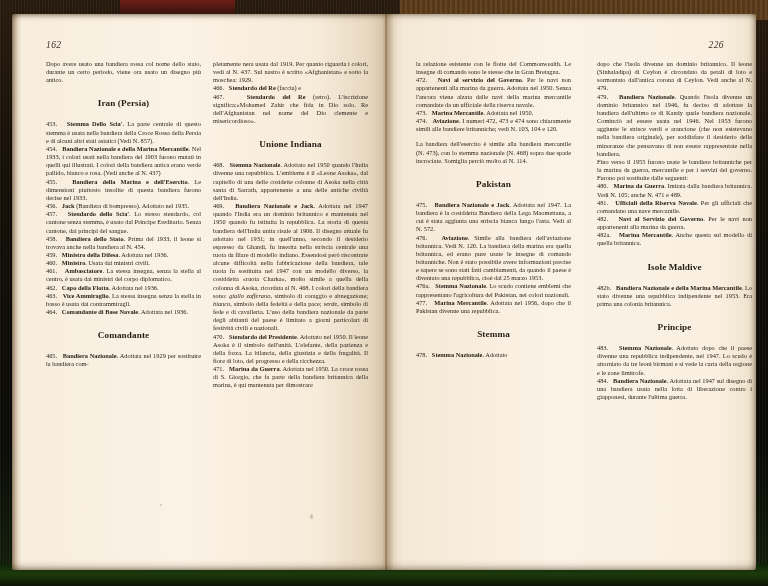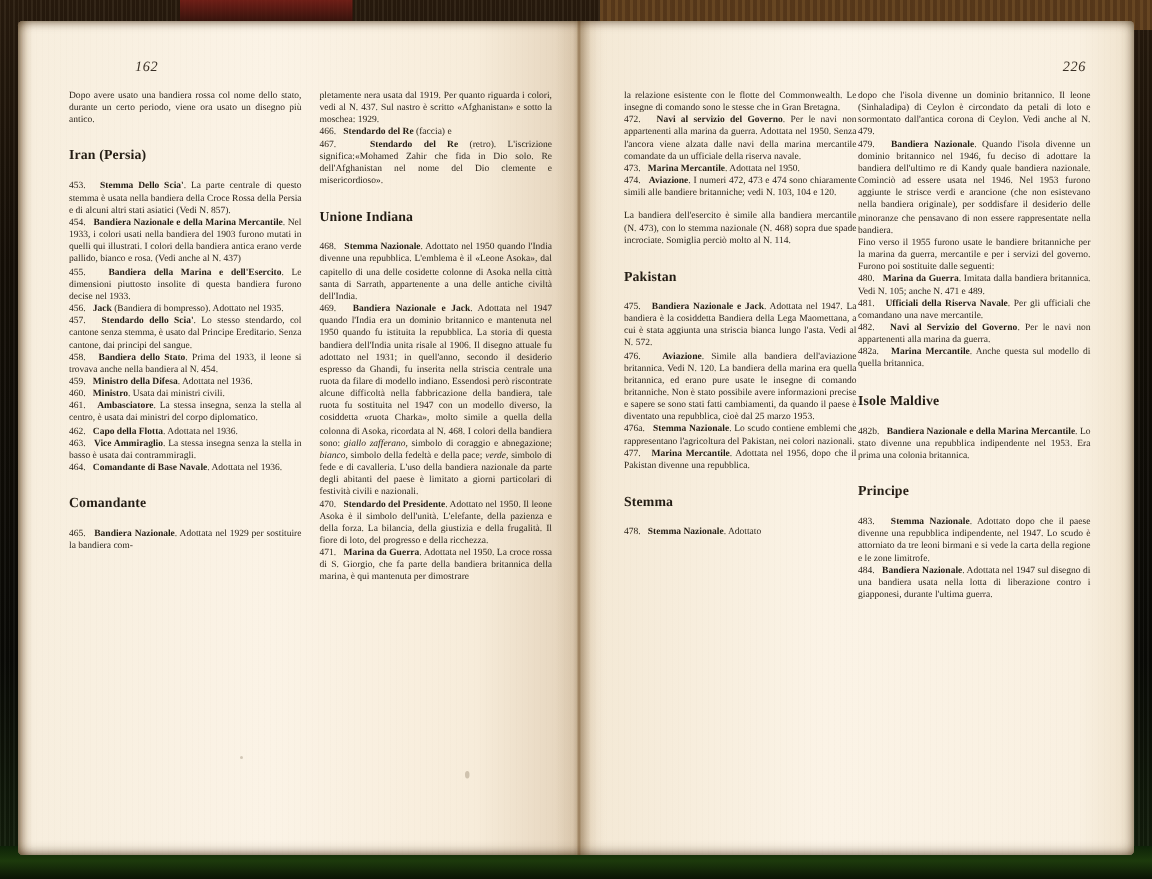--- a/index.html
+++ b/index.html
@@ -135,21 +135,21 @@
 
   
   .folio {
     position: absolute;
     top: 26px;
     font-style: italic;
     font-size: 9.5px;
     color: #3a3026;
     letter-spacing: .4px;
   }
-  .folio-left  { left: 34px; margin-left: 44px; }
+  .folio-left  { left: 34px; }
   .folio-right { right: 32px; }
 
   .col {
     position: absolute;
     top: 46px;
     width: 155px;
     font-size: 6.35px;
     line-height: 8.15px;
     text-align: justify;
     color: #241d14;
@@ -157,20 +157,21 @@
     -webkit-hyphens: auto;
   }
   .col p { margin: 0; text-indent: 0; }
 
   .c1 { left: 34px; }
   .c2 { left: 201px; }
   .c3 { left: 404px; }
   .c4 { left: 572px; }
 
   .heading {
+    text-align: center;
     font-size: 9.2px;
     font-weight: bold;
     line-height: 12px;
     margin: 13px 0 11px 0 !important;
     letter-spacing: .1px;
   }
   .spacer { height: 7px; }
 
   b { font-weight: bold; }
   i { font-style: italic; }
@@ -238,21 +239,21 @@
           <div class="spacer"></div>
           <p>La bandiera dell'esercito è simile alla bandiera mercantile (N. 473), con lo stemma nazionale (N. 468) sopra due spade incrociate. Somiglia perciò molto al N. 114.</p>
           <p class="heading">Pakistan</p>
           <p>475.&nbsp;&nbsp; <b>Bandiera Nazionale e Jack</b>. Adottata nel 1947. La bandiera è la cosiddetta Bandiera della Lega Maomettana, a cui è stata aggiunta una striscia bianca lungo l'asta. Vedi al N. 572.</p>
           <p>476.&nbsp;&nbsp; <b>Aviazione</b>. Simile alla bandiera dell'aviazione britannica. Vedi N. 120. La bandiera della marina era quella britannica, ed erano pure usate le insegne di comando britanniche. Non è stato possibile avere informazioni precise e sapere se sono stati fatti cambiamenti, da quando il paese è diventato una repubblica, cioè dal 25 marzo 1953.</p>
           <p>476a.&nbsp;&nbsp; <b>Stemma Nazionale</b>. Lo scudo contiene emblemi che rappresentano l'agricoltura del Pakistan, nei colori nazionali.</p>
           <p>477.&nbsp;&nbsp; <b>Marina Mercantile</b>. Adottata nel 1956, dopo che il Pakistan divenne una repubblica.</p>
           <p class="heading">Stemma</p>
           <p>478.&nbsp;&nbsp; <b>Stemma Nazionale</b>. Adottato</p>
         </div>
-      <div class="col c4" style="left:188px">
+      <div class="col c4" style="left:213px">
           <p>dopo che l'isola divenne un dominio britannico. Il leone (Sinhaladipa) di Ceylon è circondato da petali di loto e sormontato dall'antica corona di Ceylon. Vedi anche al N. 479.</p>
           <p>479.&nbsp;&nbsp; <b>Bandiera Nazionale</b>. Quando l'isola divenne un dominio britannico nel 1946, fu deciso di adottare la bandiera dell'ultimo re di Kandy quale bandiera nazionale. Cominciò ad essere usata nel 1946. Nel 1953 furono aggiunte le strisce verdi e arancione (che non esistevano nella bandiera originale), per soddisfare il desiderio delle minoranze che pensavano di non essere rappresentate nella bandiera.</p>
           <p>Fino verso il 1955 furono usate le bandiere britanniche per la marina da guerra, mercantile e per i servizi del governo. Furono poi sostituite dalle seguenti:</p>
           <p>480.&nbsp;&nbsp; <b>Marina da Guerra</b>. Imitata dalla bandiera britannica. Vedi N. 105; anche N. 471 e 489.</p>
           <p>481.&nbsp;&nbsp; <b>Ufficiali della Riserva Navale</b>. Per gli ufficiali che comandano una nave mercantile.</p>
           <p>482.&nbsp;&nbsp; <b>Navi al Servizio del Governo</b>. Per le navi non appartenenti alla marina da guerra.</p>
           <p>482a.&nbsp;&nbsp; <b>Marina Mercantile</b>. Anche questa sul modello di quella britannica.</p>
           <p class="heading">Isole Maldive</p>
           <p>482b.&nbsp;&nbsp; <b>Bandiera Nazionale e della Marina Mercantile</b>. Lo stato divenne una repubblica indipendente nel 1953. Era prima una colonia britannica.</p>
           <p class="heading">Principe</p>

